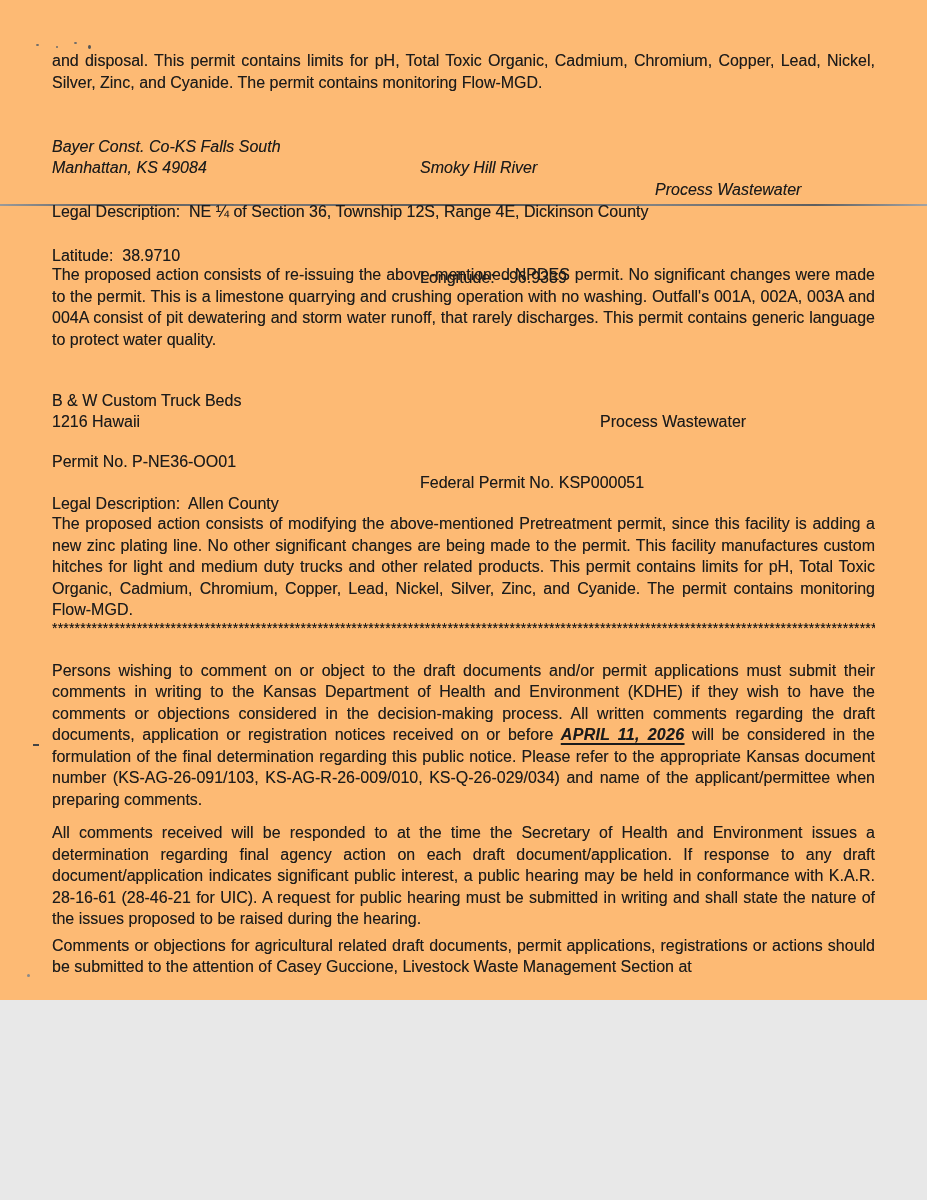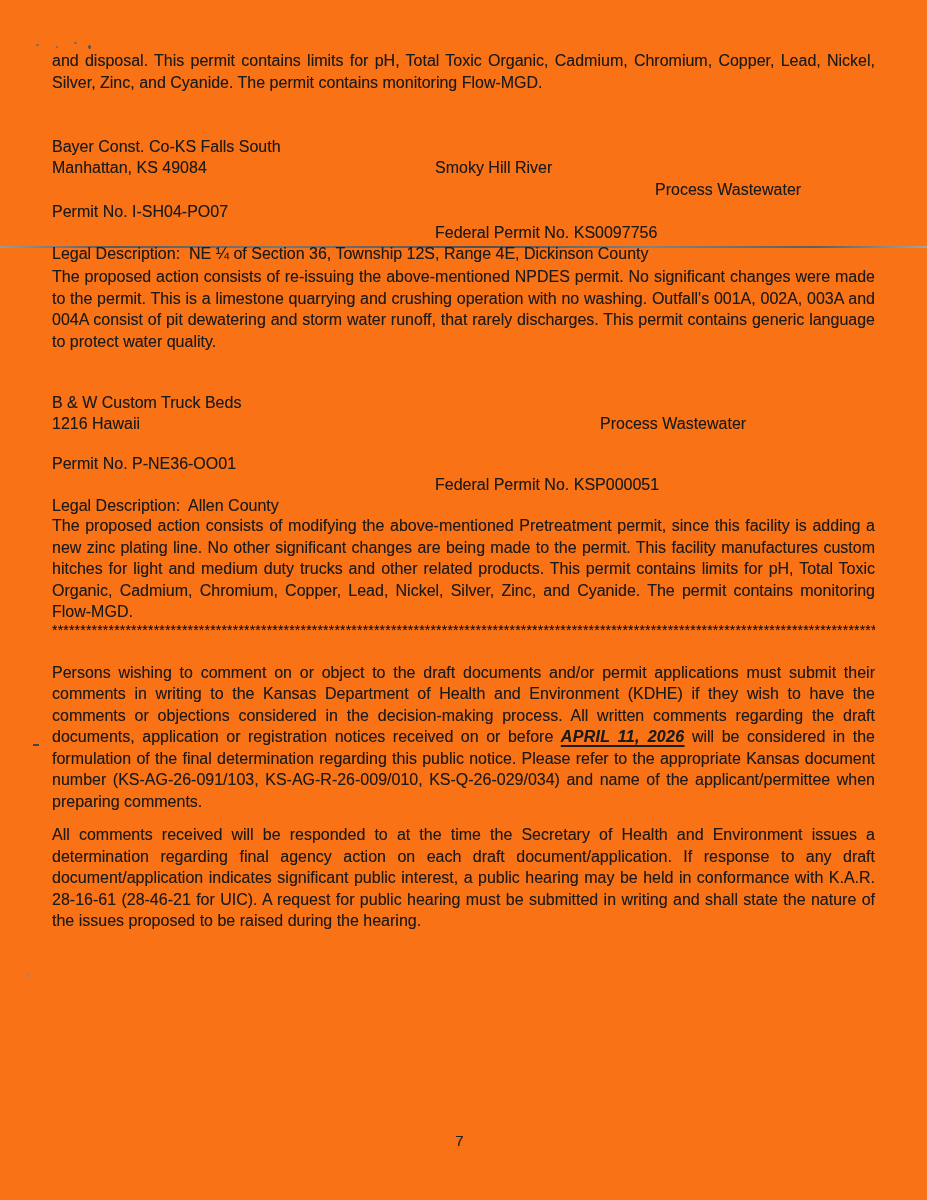--- a/index.html
+++ b/index.html
@@ -1,57 +1,57 @@
 <!DOCTYPE html>
 <html><head>
 <meta charset="utf-8">
 <style>
   html, body { margin: 0; padding: 0; background: #e8e8e8; }
   .page {
     position: relative;
     width: 927px;
-    height: 1200px;
+    height: 1000px;
     margin: 0 auto;
-    background: #f97316;
+    background: #fdba74;
     overflow: hidden;
     font-family: "Liberation Sans", "DejaVu Sans", sans-serif;
     font-size: 16px;
     line-height: 21.5px;
     color: #1b1b1b;
     text-shadow: 0 0 0.4px rgba(20,20,20,0.45);
   }
   .content {
     position: relative;
     padding: 50px 52px 0 52px;
   }
   p { margin: 0; }
   .para {
     text-align: justify;
     text-justify: inter-word;
   }
   .mb-intro   { margin-bottom: 21px; }
-  .mb-addr1   { margin-bottom: 22px; }
+  .mb-addr1   { margin-bottom: 22px; font-style: italic; }
   .mb-permit1 { margin-bottom: 21px; }
   .mb-lat1    { margin-bottom: 19px; }
   .mb-act1    { margin-bottom: 18px; }
   .mb-addr2   { margin-bottom: 18px; }
   .mb-permit2 { margin-bottom: 21px; }
   .mb-legal2  { margin-bottom: 20px; }
   .mb-lat2    { margin-bottom: 20px; }
   .mb-stars   { margin-bottom: 24px; }
   .mb-para3   { margin-bottom: 12px; }
   .mb-para4   { margin-bottom: 5px; }
 
   .line {
     position: relative;
     height: 21.5px;
     white-space: pre-wrap;
   }
   .c0  { position: absolute; left: 0; white-space: pre-wrap; }
-  .c2  { position: absolute; left: 383px; white-space: pre-wrap; }
+  .c2  { position: absolute; left: 368px; white-space: pre-wrap; }
   .c3  { position: absolute; left: 603px; white-space: pre-wrap; }
   .c3b { position: absolute; left: 548px; white-space: pre-wrap; }
 
   .full-divider {
     height: 2px;
     margin: 3px -52px 18px -52px;
     border: 0;
     background: linear-gradient(90deg,
       #9a9a9a, #5a5a5a 12%, #787878 30%, #4f4f4f 52%,
       #828282 70%, #5e5e5e 88%, #a3a3a3);
@@ -114,31 +114,31 @@
       <div class="line">
         <span class="c0">Bayer Const. Co-KS Falls South</span>
         <span class="c2">Smoky Hill River</span>
         <span class="c3">Process Wastewater</span>
       </div>
       <div class="line">
         <span class="c0">Manhattan, KS 49084</span>
       </div>
     </div>
 
-    <div class="line mb-permit1">
-      <span class="c0">Permit No. I-SH04-PO07</span>
-      <span class="c2">Federal Permit No. KS0097756</span>
-    </div>
 
     <div class="line">
       <span class="c0">Legal Description:  NE ¼ of Section 36, Township 12S, Range 4E, Dickinson County</span>
     </div>
 
     <hr class="full-divider">
 
+    <div class="line mb-lat1">
+      <span class="c0">Latitude:  38.9710</span>
+      <span class="c2">Longitude:  -96.9339</span>
+    </div>
 
     <p class="para mb-act1">The proposed action consists of re-issuing the above-mentioned NPDES permit. No significant changes were made to the permit. This is a limestone quarrying and crushing operation with no washing. Outfall's 001A, 002A, 003A and 004A consist of pit dewatering and storm water runoff, that rarely discharges. This permit contains generic language to protect water quality.</p>
 
     <div class="mb-addr2">
       <div class="line">
         <span class="c0">B &amp; W Custom Truck Beds</span>
         <span class="c3b">Process Wastewater</span>
       </div>
       <div class="line">
         <span class="c0">1216 Hawaii</span>
@@ -156,18 +156,19 @@
 
 
     <p class="para">The proposed action consists of modifying the above-mentioned Pretreatment permit, since this facility is adding a new zinc plating line. No other significant changes are being made to the permit. This facility manufactures custom hitches for light and medium duty trucks and other related products. This permit contains limits for pH, Total Toxic Organic, Cadmium, Chromium, Copper, Lead, Nickel, Silver, Zinc, and Cyanide. The permit contains monitoring Flow-MGD.</p>
 
     <div class="asterisk-line mb-stars">**************************************************************************************************************************************************************************</div>
 
     <p class="para mb-para3"><span>Persons wishing to comment on or object to the draft documents and/or permit applications must submit their comments in writing to the Kansas Department of Health and Environment (KDHE) if they wish to have the comments or objections considered in the decision-making process. All written comments regarding the draft documents, application or registration notices received on or before </span><span class="deadline">APRIL 11, 2026</span><span> will be considered in the formulation of the final determination regarding this public notice. Please refer to the appropriate Kansas document number (KS-AG-26-091/103, KS-AG-R-26-009/010, KS-Q-26-029/034) and name of the applicant/permittee when preparing comments.</span></p>
 
     <p class="para mb-para4">All comments received will be responded to at the time the Secretary of Health and Environment issues a determination regarding final agency action on each draft document/application. If response to any draft document/application indicates significant public interest, a public hearing may be held in conformance with K.A.R. 28-16-61 (28-46-21 for UIC). A request for public hearing must be submitted in writing and shall state the nature of the issues proposed to be raised during the hearing.</p>
 
+    <p class="para">Comments or objections for agricultural related draft documents, permit applications, registrations or actions should be submitted to the attention of Casey Guccione, Livestock Waste Management Section at</p>
 
   </div>
 
   <div class="page-number">7</div>
 
 </div>
 
 </body></html>

